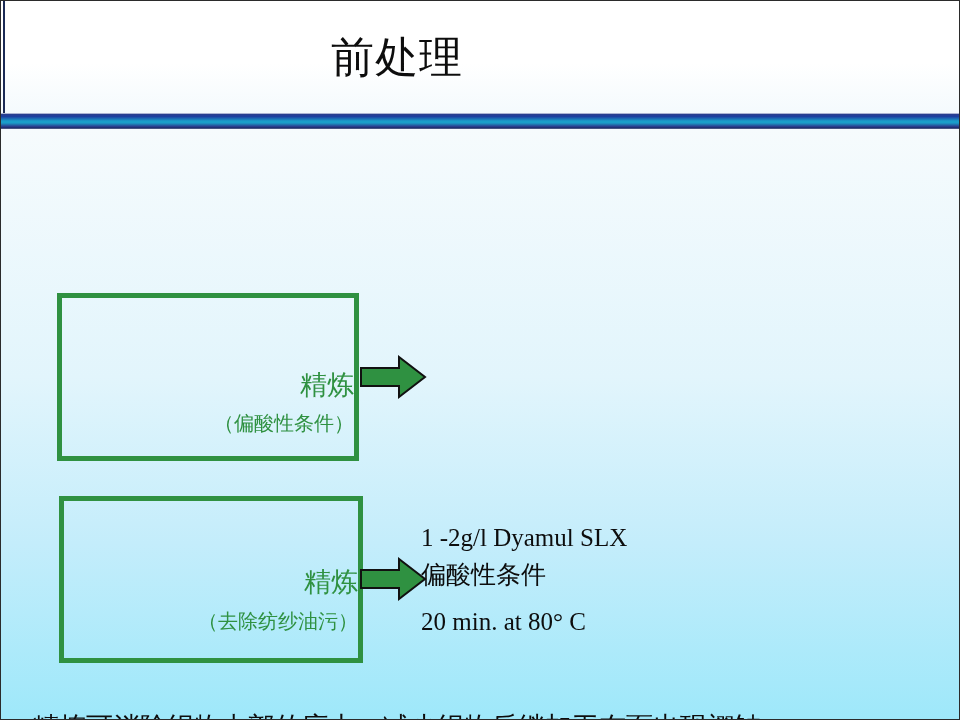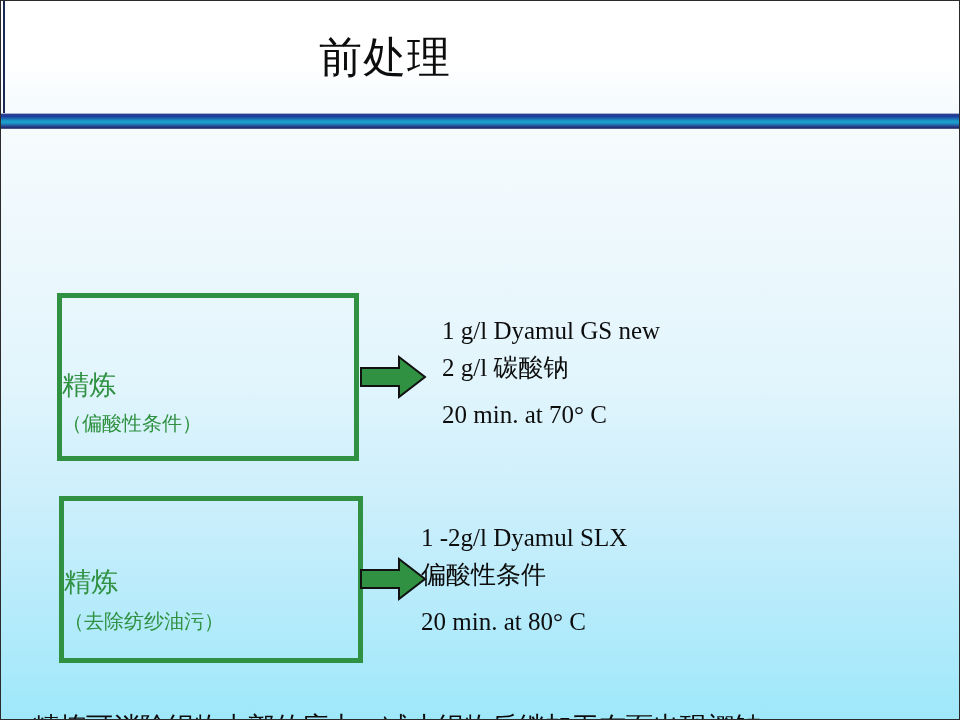--- a/index.html
+++ b/index.html
@@ -40,20 +40,21 @@
     left: 0;
     top: 28px;
     width: 768px;
     text-align: center;
     font-size: 43px;
     line-height: 58px;
     color: #0d0d0d;
     letter-spacing: 1px;
     font-weight: normal;
     white-space: nowrap;
+    padding-left: 12px;
   }
   #title-divider {
     position: absolute;
     left: 0;
     top: 112px;
     width: 960px;
     height: 16px;
     background: linear-gradient(to bottom,
         #ffffff 0%,
         #2a3f8f 8%,
@@ -74,21 +75,21 @@
     height: 591px;
     background: linear-gradient(to bottom, #f6fbfd 0%, #e2f5fc 42%, #c4edfb 70%, #9ee8fa 100%);
   }
 
   
   .proc-box {
     position: absolute;
     box-sizing: border-box;
     border: 5px solid #2f9141;
     background: transparent;
-    text-align: left;
+    text-align: right;
   }
   #box-refine-oil { left: 56px; top: 164px; width: 302px; height: 168px; }
   #box-refine-silicone { left: 58px; top: 367px; width: 304px; height: 167px; }
 
   .proc-box-title {
     position: absolute;
     left: 0;
     width: 100%;
     font-size: 27px;
     line-height: 34px;
@@ -163,25 +164,20 @@
       <div class="proc-box-title">精炼</div>
       <div class="proc-box-sub">（偏酸性条件）</div>
     </div>
 
     <div class="arrow" id="arrow-step-1">
       <svg viewBox="0 0 68 44" xmlns="http://www.w3.org/2000/svg">
         <path d="M2 13 L40 13 L40 2 L66 22 L40 42 L40 31 L2 31 Z" fill="#2f9141" stroke="#111111" stroke-width="2" stroke-linejoin="miter"></path>
       </svg>
     </div>
 
-    <div class="recipe" id="recipe-1">
-      <div class="recipe-line">1 g/l Dyamul GS new</div>
-      <div class="recipe-line">2 g/l 碳酸钠</div>
-      <div class="recipe-line gap">20 min. at 70° C</div>
-    </div>
 
     <div class="proc-box" id="box-refine-silicone">
       <div class="proc-box-title">精炼</div>
       <div class="proc-box-sub">（去除纺纱油污）</div>
     </div>
 
     <div class="arrow" id="arrow-step-2">
       <svg viewBox="0 0 68 44" xmlns="http://www.w3.org/2000/svg">
         <path d="M2 13 L40 13 L40 2 L66 22 L40 42 L40 31 L2 31 Z" fill="#2f9141" stroke="#111111" stroke-width="2" stroke-linejoin="miter"></path>
       </svg>

